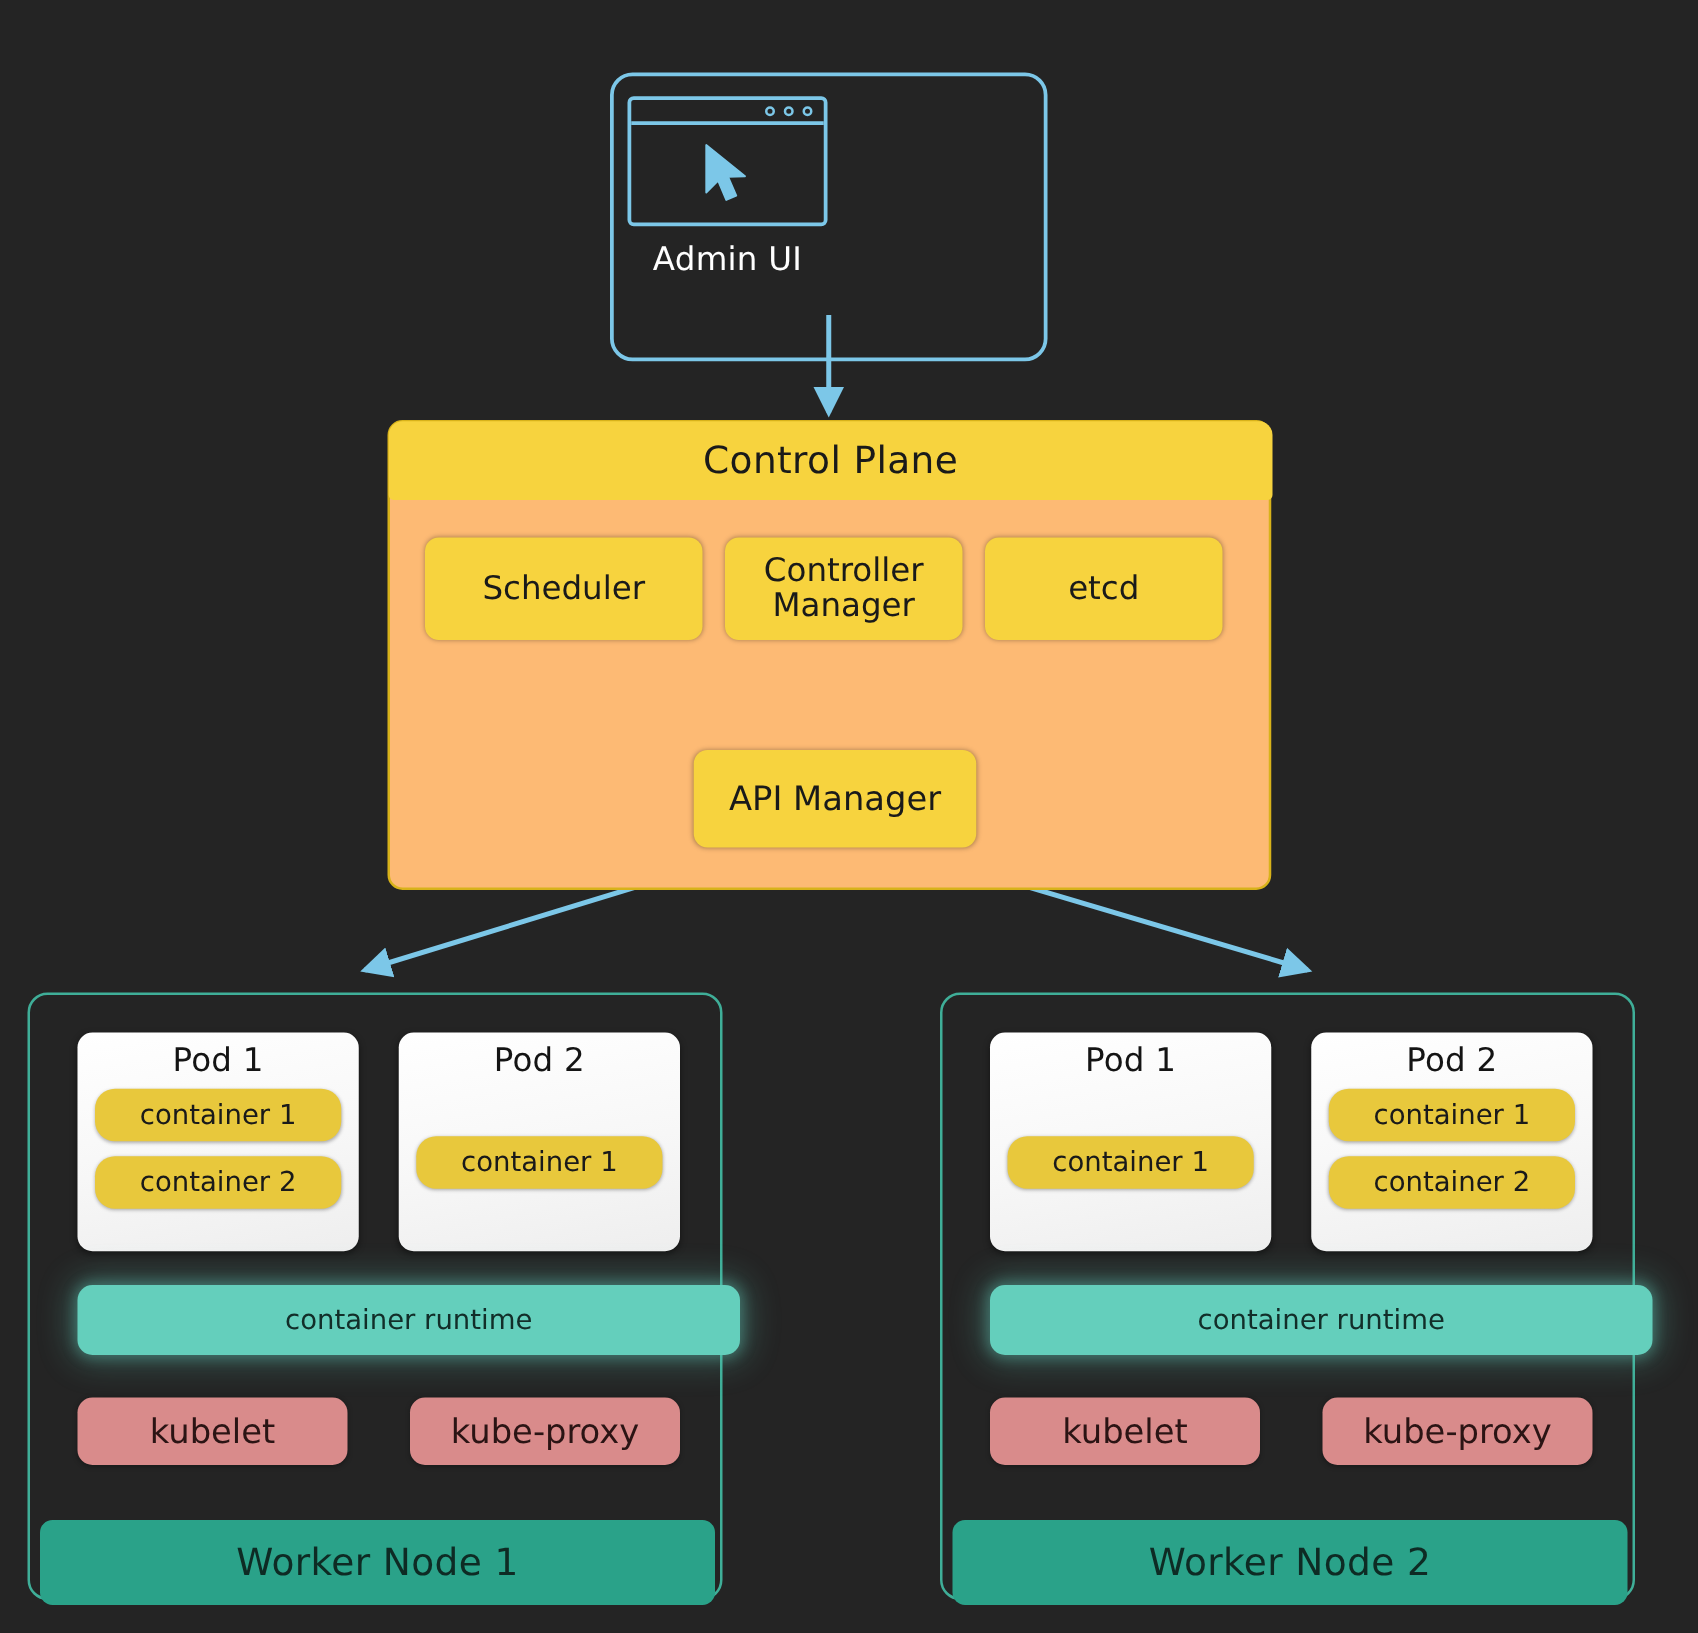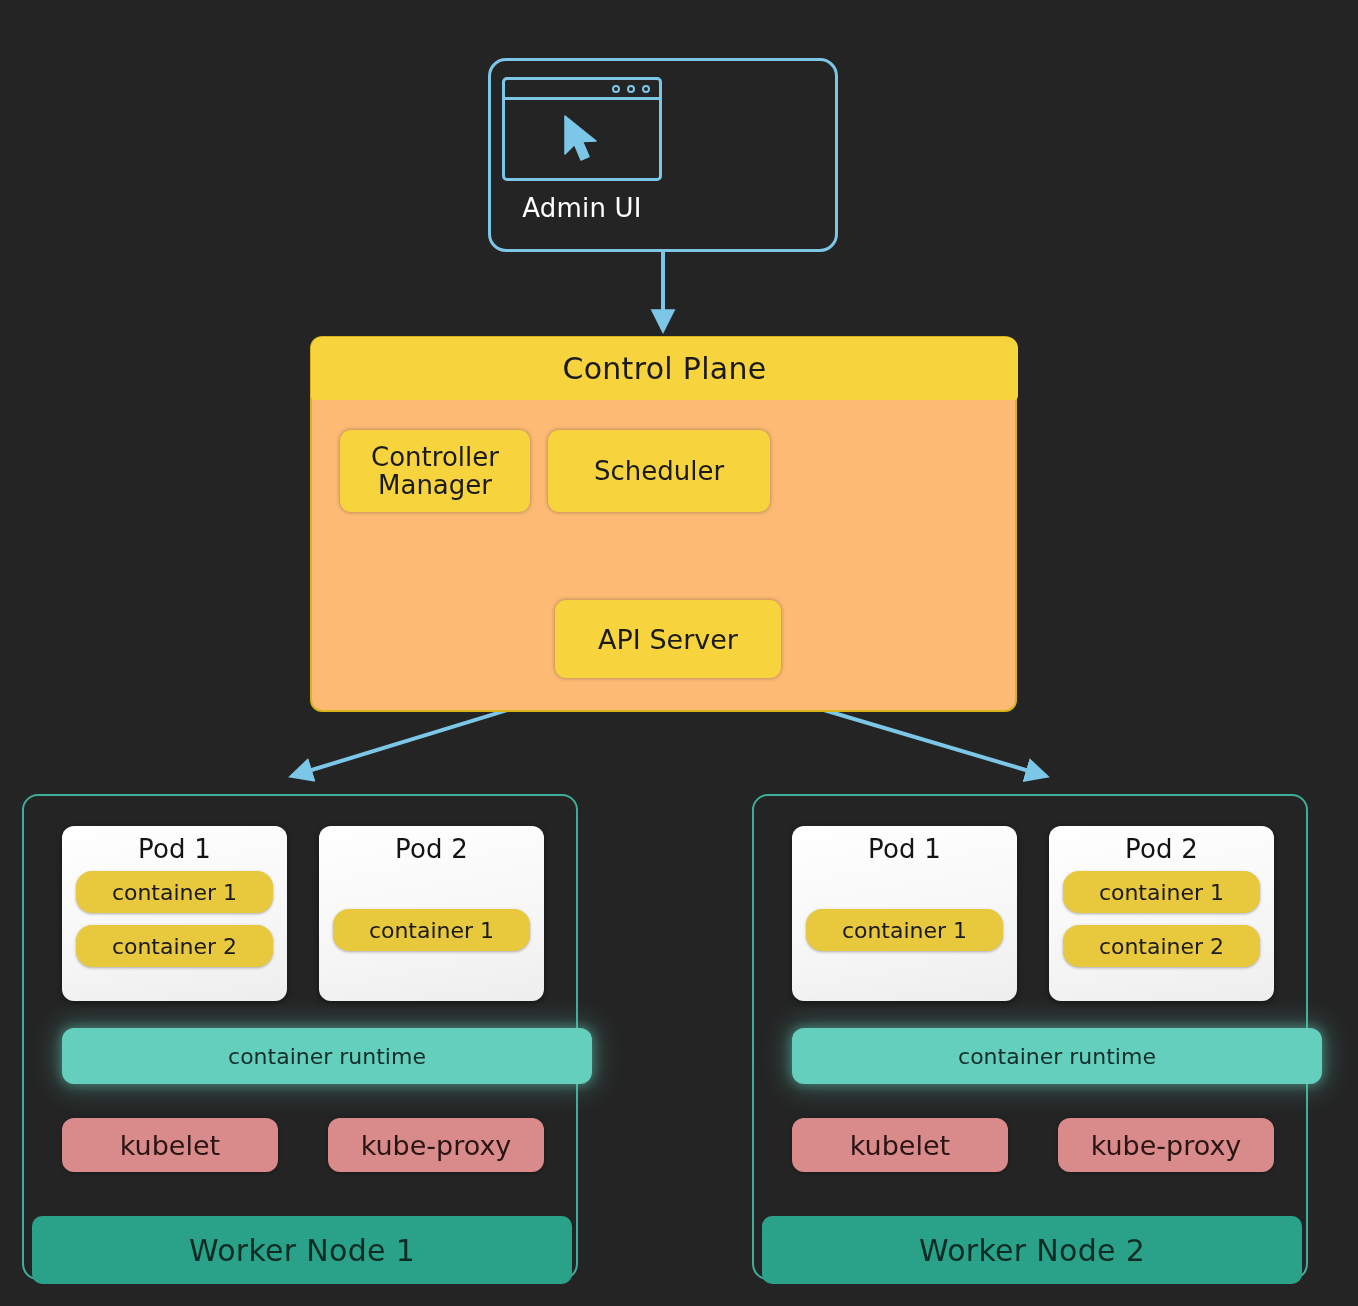--- a/index.html
+++ b/index.html
@@ -30,21 +30,21 @@
     left: 0; top: 0;
     width: 1358px; height: 1306px;
     pointer-events: none;
     z-index: 5;
   }
 
   
   .clients-box {
     position: absolute;
     left: 488px; top: 58px;
-    width: 350px; height: 194px;
+    width: 350px; height: 231px;
     border: 3px solid #7cc7e8;
     border-radius: 18px;
     z-index: 10;
   }
   .client-col {
     position: absolute;
     top: 16px;
     width: 160px;
   }
   .client-col.ui  { left: 11px; }
@@ -307,33 +307,36 @@
     </div>
 
 
   </div>
 
   <div class="control-plane">
 
     <div class="cp-header">Control Plane</div>
 
     <div class="cp-components">
+      <div class="cp-box scheduler">
+        <span>Scheduler</span>
+      </div>
       <div class="cp-box controller">
         <span>
           <span>Controller</span><br>
           <span>Manager</span>
         </span>
       </div>
-      <div class="cp-box scheduler">
-        <span>Scheduler</span>
+      <div class="cp-box etcd">
+        <span>etcd</span>
       </div>
     </div>
 
     <div class="api-server">
-      <span>API Server</span>
+      <span>API Manager</span>
     </div>
 
   </div>
 
   <div class="worker-node n1">
 
     <div class="pods-row">
 
       <div class="pod-card">
         <div class="pod-title">Pod 1</div>

